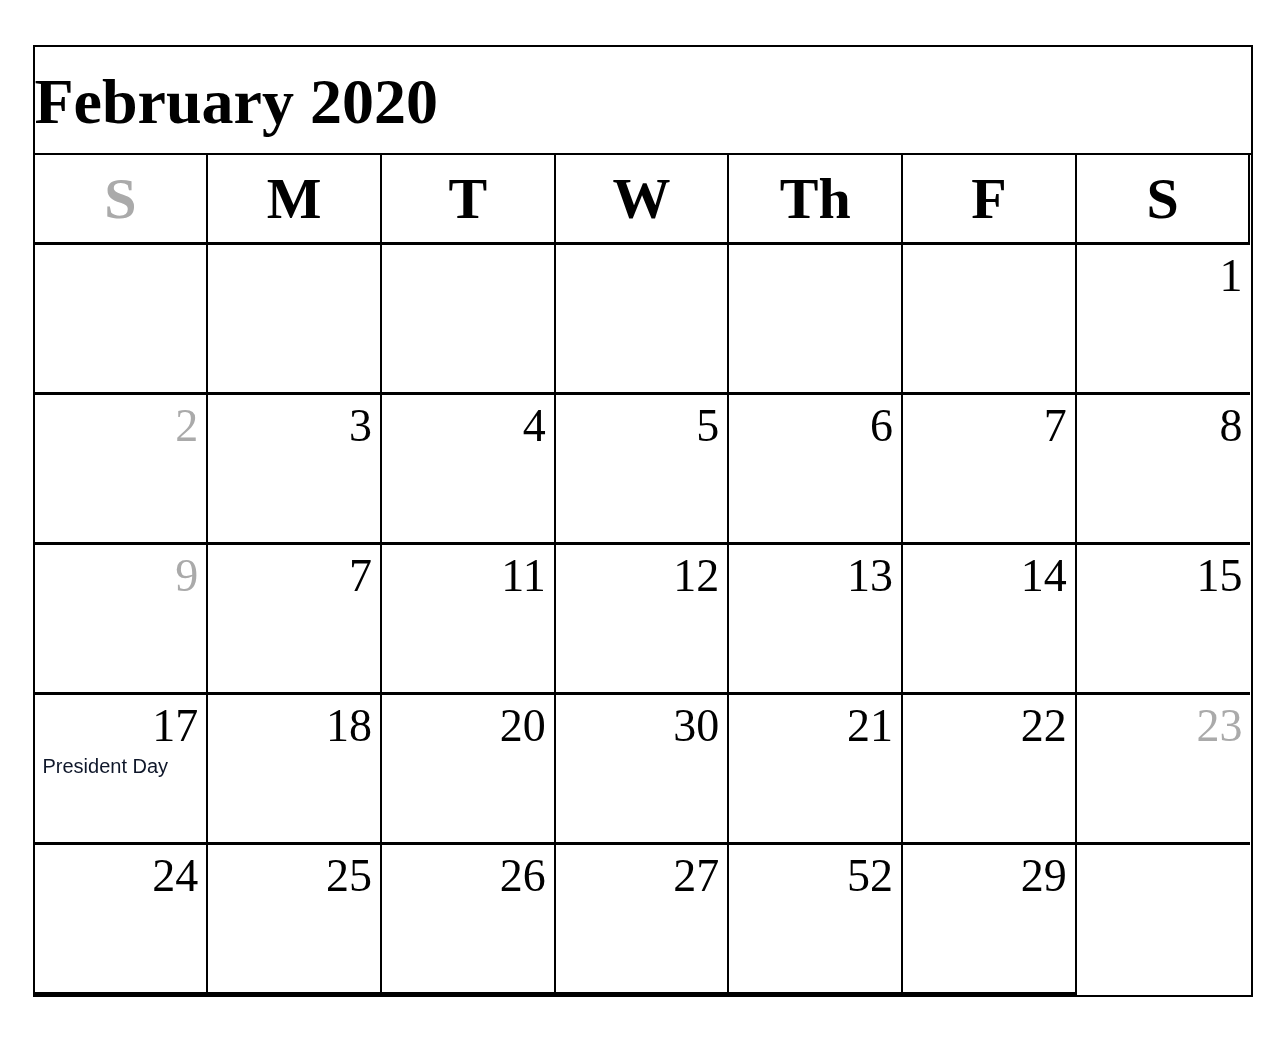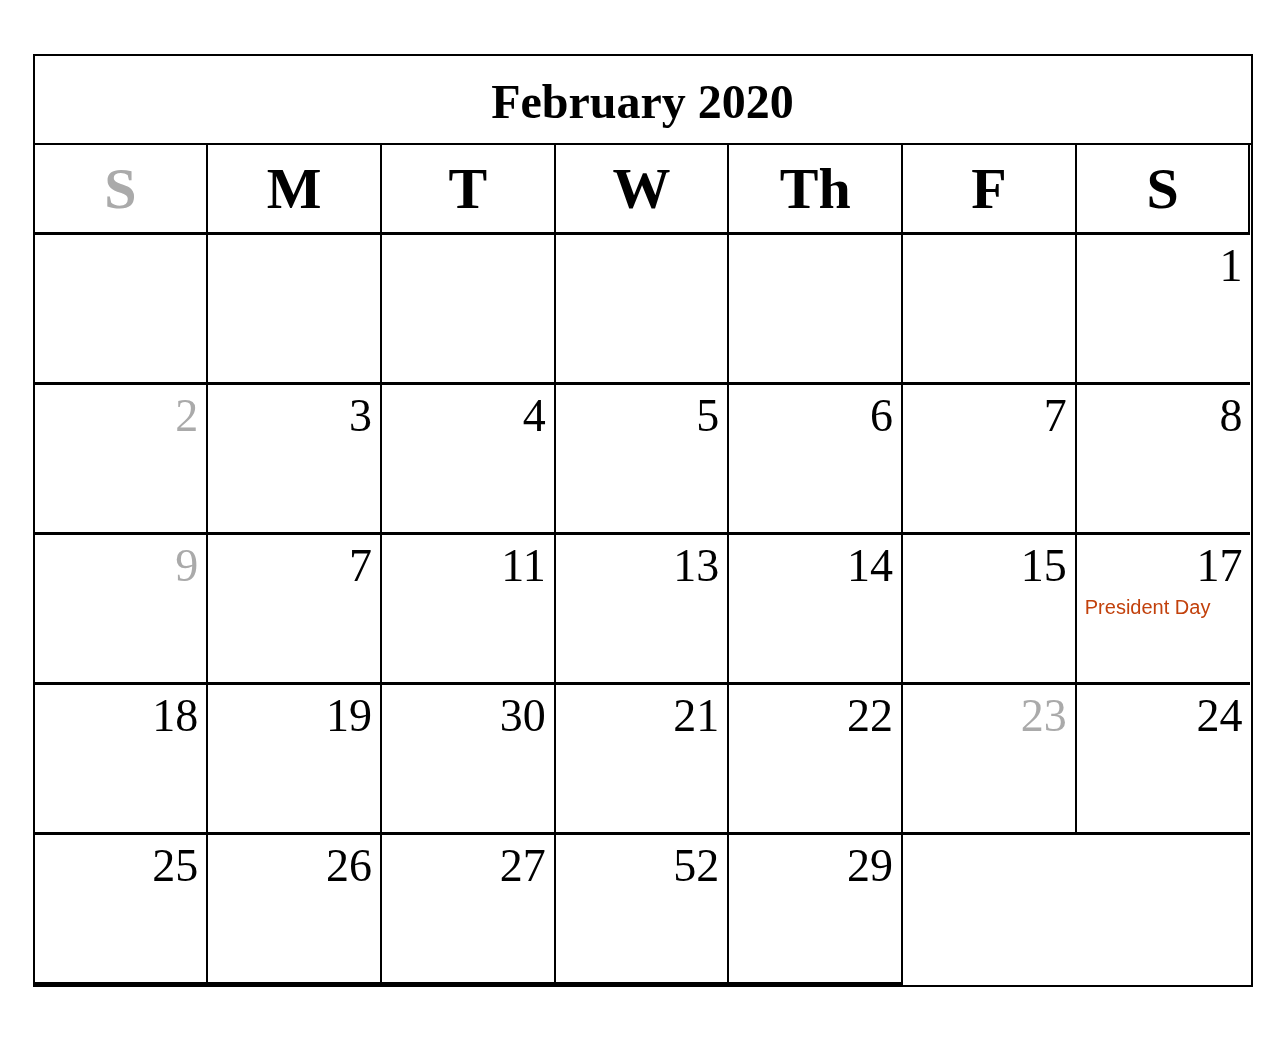--- a/index.html
+++ b/index.html
@@ -17,23 +17,22 @@
       font-family: Georgia, 'Times New Roman', serif;
     }
 
     .calendar-wrapper {
       width: 1220px;
       border: 2px solid #000;
       background: #fff;
     }
 
     .calendar-title {
-      text-align: center;
       padding: 18px 0 14px 0;
-      font-size: 48px;
+      font-size: 64px;
       font-weight: bold;
       border-bottom: 2px solid #000;
       font-family: Georgia, 'Times New Roman', serif;
     }
 
     .calendar-grid {
       display: grid;
       grid-template-columns: repeat(7, 1fr);
       width: 100%;
     }
@@ -78,21 +77,21 @@
       color: #000;
       line-height: 1.1;
     }
 
     .day-number.grayed {
       color: #aaa;
     }
 
     .event-label {
       display: block;
-      color: #c2410c;
+      color: #0f172a;
       font-size: 20px;
       font-family: Arial, Helvetica, sans-serif;
       margin-top: 4px;
       text-align: left;
     }
   </style>
 </head>
 <body>
 
 <div class="calendar-wrapper">
@@ -155,38 +154,41 @@
     <div class="day-cell">
         <span class="day-number grayed">9</span>
       </div>
     <div class="day-cell">
         <span class="day-number">7</span>
       </div>
     <div class="day-cell">
         <span class="day-number">11</span>
       </div>
     <div class="day-cell">
+        <span class="day-number">12</span>
+      </div>
+    <div class="day-cell">
         <span class="day-number">13</span>
       </div>
     <div class="day-cell">
         <span class="day-number">14</span>
       </div>
     <div class="day-cell">
         <span class="day-number">15</span>
       </div>
 
     <div class="day-cell">
       <span class="day-number">17</span>
       <span class="event-label">President Day</span>
     </div>
     <div class="day-cell">
         <span class="day-number">18</span>
       </div>
     <div class="day-cell">
-        <span class="day-number">19</span>
+        <span class="day-number">20</span>
       </div>
     <div class="day-cell">
         <span class="day-number">30</span>
       </div>
     <div class="day-cell">
         <span class="day-number">21</span>
       </div>
     <div class="day-cell">
         <span class="day-number">22</span>
       </div>

